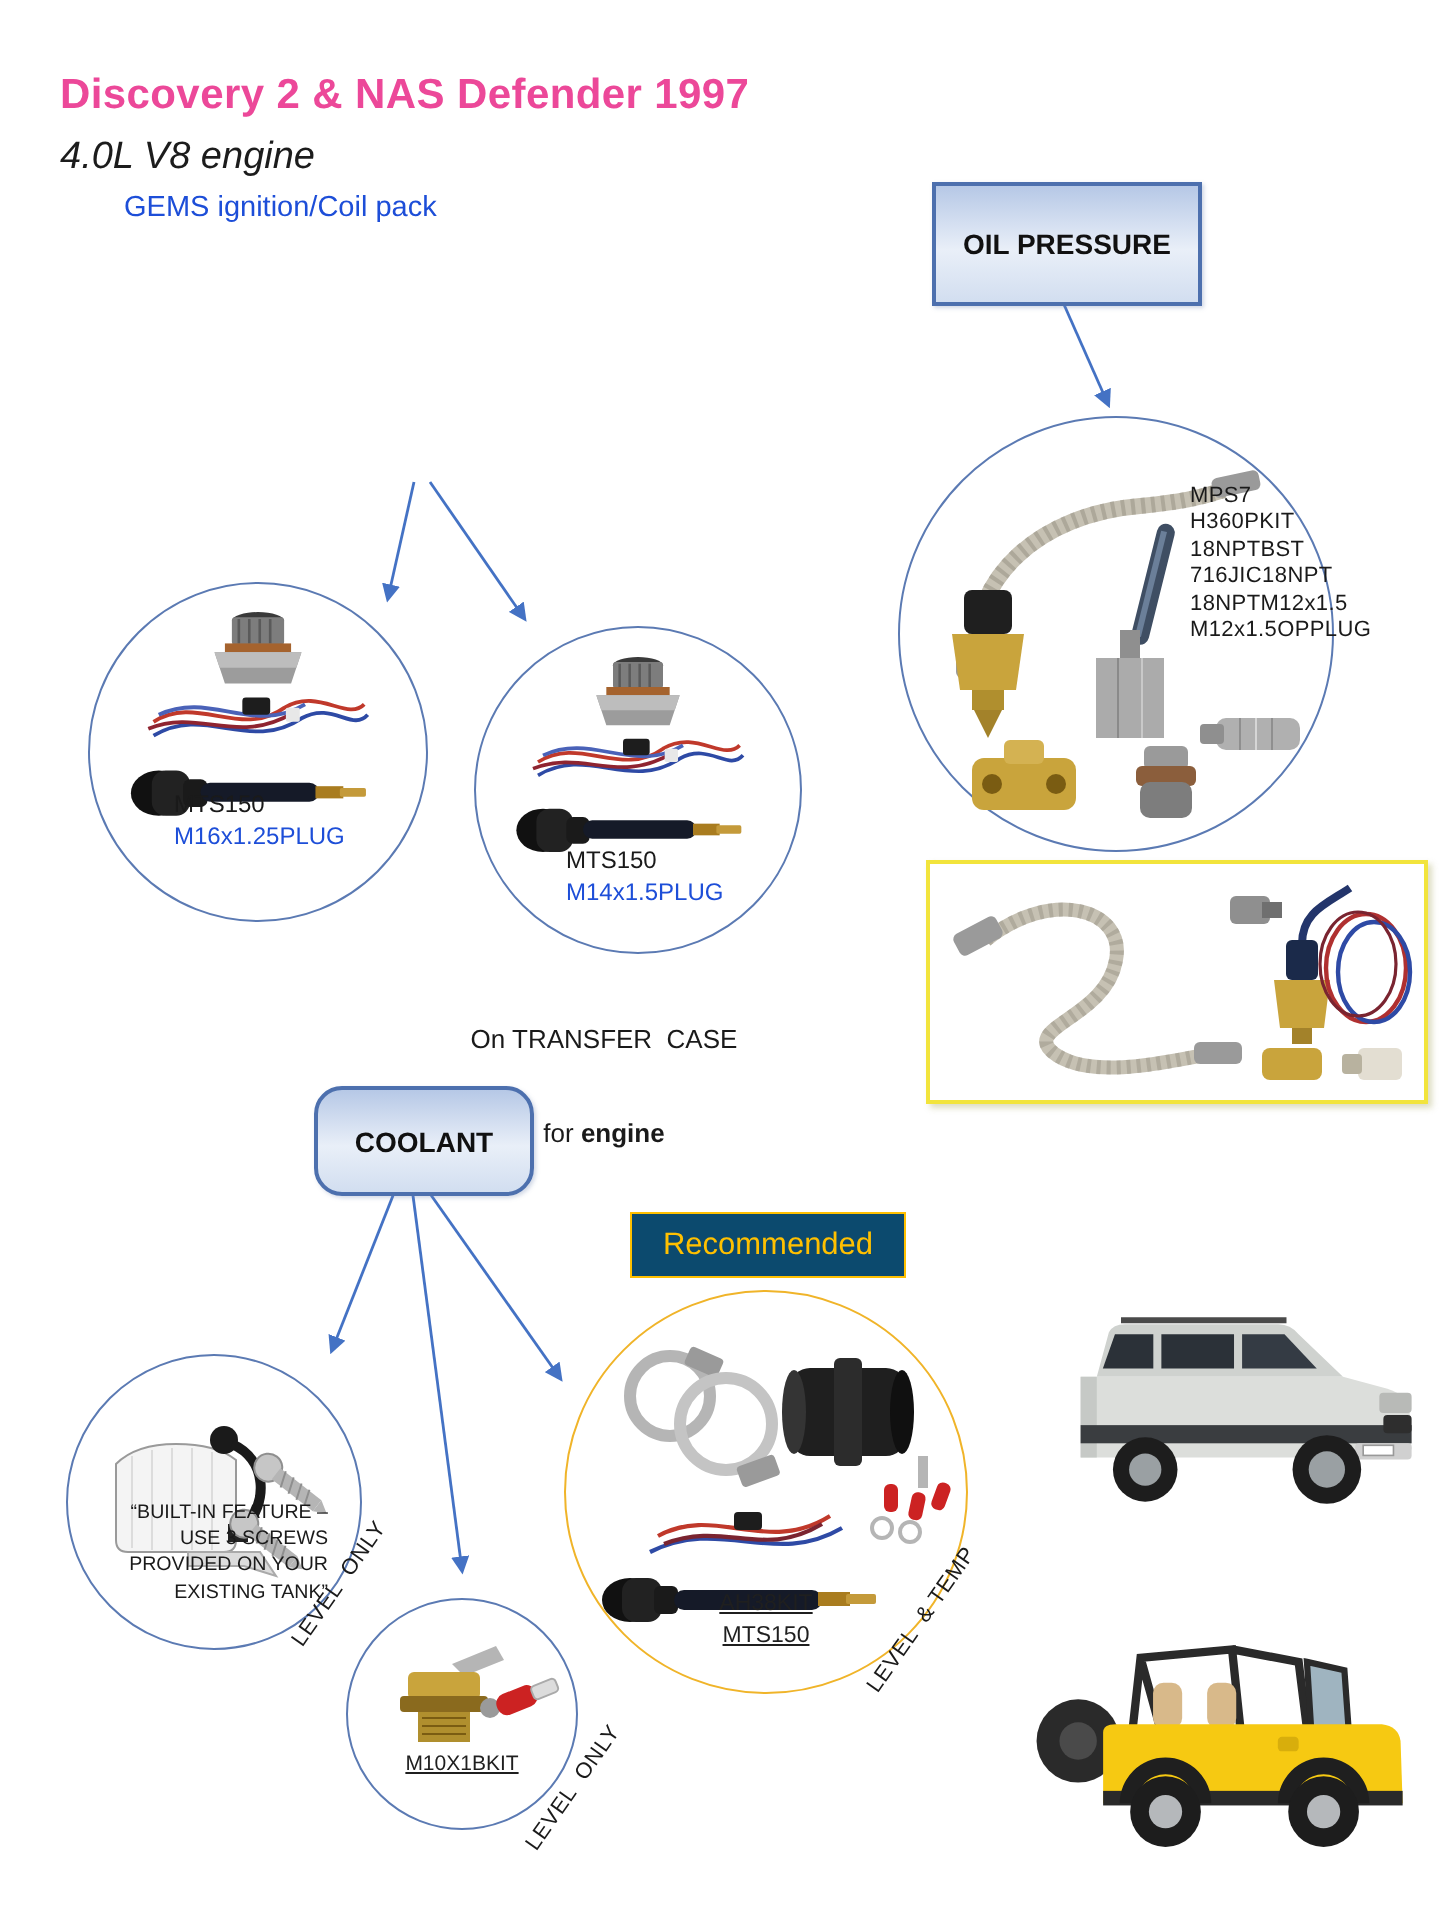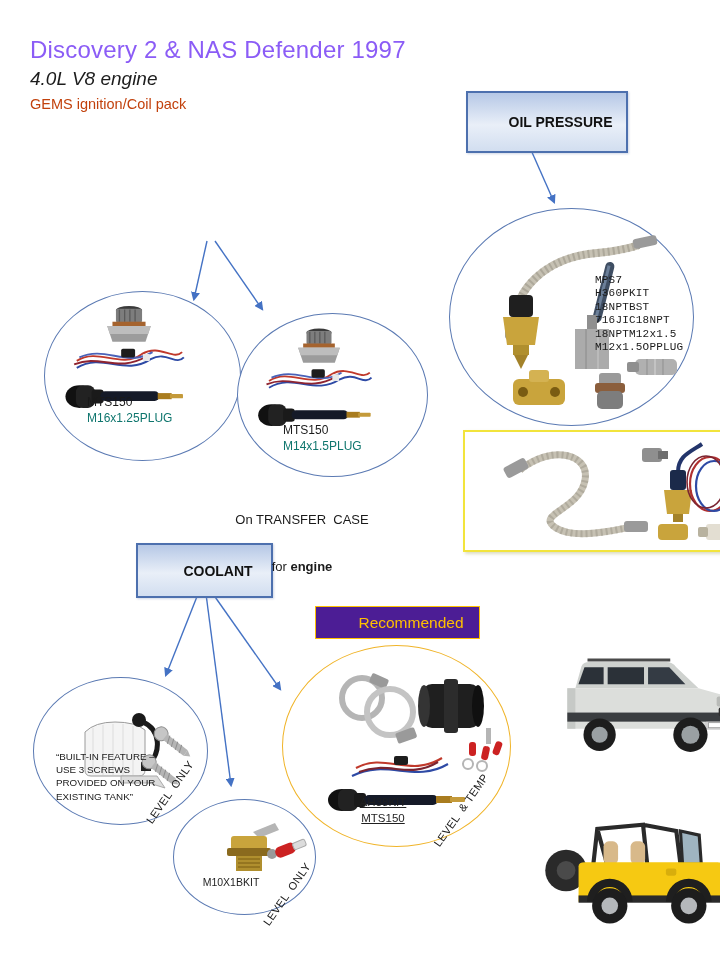--- a/index.html
+++ b/index.html
@@ -1,42 +1,42 @@
 <!DOCTYPE html>
 <html><head>
 <meta charset="utf-8">
 <style>
   html,body{margin:0;padding:0;background:#fff;}
   .canvas{position:relative;width:720px;height:960px;background:#fff;overflow:hidden;
           font-family:"Liberation Sans",sans-serif;color:#1f1f1f;}
   .abs{position:absolute;}
-  .title{font-size:24px;letter-spacing:.2px;color:#8b5cf6;}
+  .title{font-size:21px;letter-spacing:.2px;color:#ec4899;font-weight:bold;}
   .subtitle{font-size:19px;color:#1c1c1c;}
-  .subtitle2{font-size:14.5px;color:#c2410c;}
+  .subtitle2{font-size:14.5px;color:#1d4ed8;margin-left:32px;}
   .label-box{position:absolute;display:flex;align-items:center;justify-content:center;
              background:linear-gradient(180deg,#b6c8e6 0%,#e9eff8 55%,#d2def0 100%);
              border:2px solid #4d70ae;font-weight:bold;font-size:14px;color:#111;
              box-shadow:1px 1px 2px rgba(120,140,180,.35);}
   .circle{position:absolute;border:1.6px solid #5b7ab3;border-radius:50%;background:#fff;}
   .circle.gold{border-color:#f0b429;}
   .kitbox{position:absolute;background:#fff;border:2.5px solid #f2e43c;
           box-shadow:2px 2px 3px rgba(180,180,120,.45);}
   .badge{position:absolute;display:flex;align-items:center;justify-content:center;
-         border:1.6px solid #ffc000;color:#ffc000;font-size:15.5px;background:#4c1d95;}
+         border:1.6px solid #ffc000;color:#ffc000;font-size:15.5px;background:#0c4a6e;}
   .parts-list{position:absolute;font-size:11px;line-height:13.4px;color:#1a1a1a;letter-spacing:.2px;}
   .kit-label{position:absolute;font-size:12px;line-height:16px;color:#1a1a1a;}
-  .kit-label .plug{color:#0f766e;}
+  .kit-label .plug{color:#1d4ed8;}
   .caption{position:absolute;text-align:center;font-size:13px;line-height:15.5px;color:#1a1a1a;white-space:pre;}
   .caption b{font-weight:bold;}
   .caption .bi{font-weight:bold;font-style:italic;}
   .note{position:absolute;font-size:9.8px;line-height:13.2px;color:#1a1a1a;}
   .tag{position:absolute;font-size:11px;color:#1a1a1a;white-space:pre;
        transform:rotate(-55deg);transform-origin:center;letter-spacing:.4px;}
   .connectors{position:absolute;left:0;top:0;z-index:1;pointer-events:none;}
-  .circle,.kitbox,.label-box,.badge,.vehicle{z-index:2;padding-left:27px;}
+  .circle,.kitbox,.label-box,.badge,.vehicle{z-index:2;}
   .txt{z-index:3;}
   .vehicle{position:absolute;}
 </style>
 </head>
 <body>
 
 <div class="canvas">
 
   <svg width="0" height="0" style="position:absolute" aria-hidden="true">
     <defs>
@@ -231,30 +231,30 @@
       <line x1="215" y1="241" x2="262" y2="309" marker-end="url(#arr)"></line>
       <line x1="198" y1="594" x2="166" y2="675" marker-end="url(#arr)"></line>
       <line x1="206" y1="594" x2="231" y2="785" marker-end="url(#arr)"></line>
       <line x1="213" y1="594" x2="280" y2="689" marker-end="url(#arr)"></line>
     </g>
   </svg>
 
   <div class="label-box" style="left:466px;top:91px;width:131px;height:58px;">
     <span>OIL PRESSURE</span>
   </div>
-  <div class="label-box" style="left:136px;top:543px;width:106px;height:51px;">
+  <div class="label-box" style="left:157px;top:543px;width:106px;height:51px;border-radius:14px;">
     <span>COOLANT</span>
   </div>
 
   <div class="circle" style="left:449px;top:208px;width:216px;height:216px;">
     <svg width="216" height="216">
         <use href="#pressure-kit"></use>
       </svg>
   </div>
-  <div class="parts-list txt" style="left:595px;top:274px;font-family:Liberation Mono, monospace;">
+  <div class="parts-list txt" style="left:595px;top:242px;">
     <div>MPS7</div>
     <div>H360PKIT</div>
     <div>18NPTBST</div>
     <div>716JIC18NPT</div>
     <div>18NPTM12x1.5</div>
     <div>M12x1.5OPPLUG</div>
   </div>
 
   <div class="kitbox" style="left:463px;top:430px;width:247px;height:118px;">
     <svg width="247" height="118">
@@ -283,34 +283,34 @@
   </div>
   <div class="caption txt" style="left:221px;top:481px;width:162px;">
     <div>On TRANSFER  CASE</div>
     <div><span>for </span><b>engine</b></div>
   </div>
 
   <div class="circle" style="left:33px;top:677px;width:146px;height:146px;">
     <svg width="146" height="146">
         <use href="#tank-kit"></use>
       </svg>
-    <div class="note" style="left:22px;top:72px;width:120px;">
+    <div class="note" style="left:10px;top:72px;width:120px;text-align:right;">
       <div>“BUILT-IN FEATURE –</div>
       <div>USE 3 SCREWS</div>
       <div>PROVIDED ON YOUR</div>
       <div>EXISTING TANK”</div>
     </div>
   </div>
   <div class="tag txt" style="left:133px;top:786px;">LEVEL  ONLY</div>
 
   <div class="circle" style="left:173px;top:799px;width:114px;height:114px;">
     <svg width="114" height="114">
         <use href="#bkit"></use>
       </svg>
-    <div style="position:absolute;left:0;top:76px;width:114px;text-align:center;font-size:10.5px;">M10X1BKIT</div>
+    <div style="position:absolute;left:0;top:76px;width:114px;text-align:center;font-size:10.5px;text-decoration:underline;">M10X1BKIT</div>
   </div>
   <div class="tag txt" style="left:250px;top:888px;">LEVEL  ONLY</div>
 
   <div class="badge" style="left:315px;top:606px;width:136px;height:31px;">
     <span>Recommended</span>
   </div>
   <div class="circle gold" style="left:282px;top:645px;width:200px;height:200px;">
     <svg width="200" height="200">
         <use href="#ah38"></use>
       </svg>

